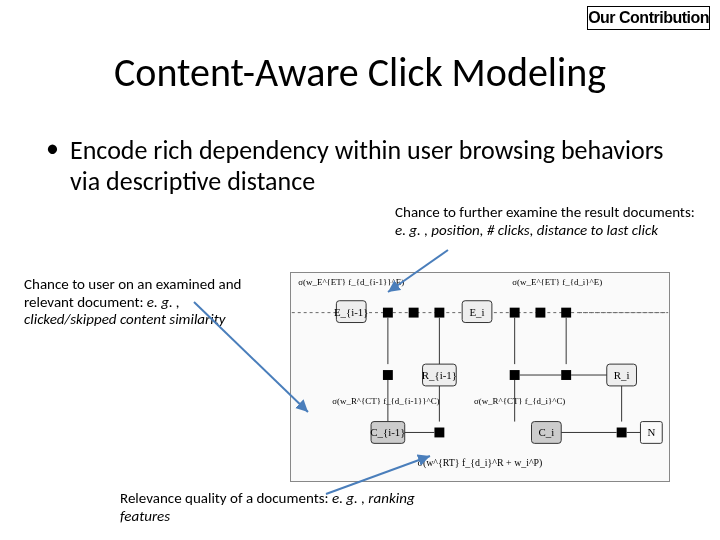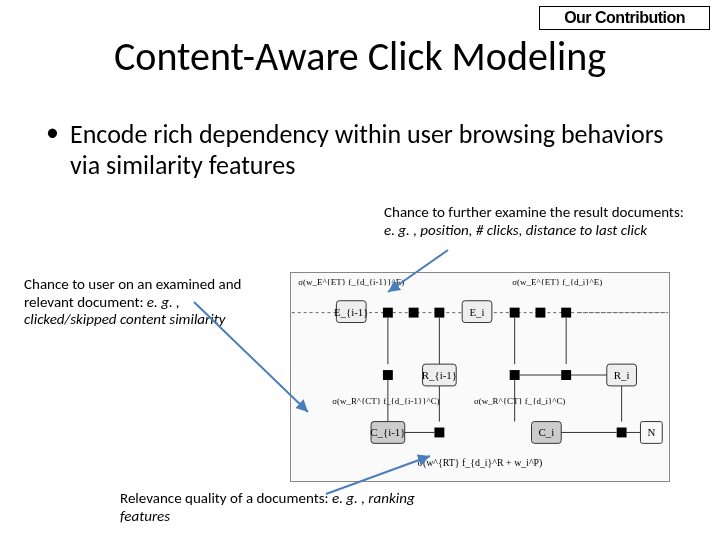--- a/index.html
+++ b/index.html
@@ -10,48 +10,48 @@
     font-family: Calibri, Arial, sans-serif;
     color: #000;
     position: relative;
     overflow: hidden;
   }
   .badge {
     position: absolute;
     top: 6px;
     right: 10px;
     border: 1px solid #000;
-    padding: 2px 24px;
+    padding: 2px 0;
     font-weight: 700;
     font-family: "Arial Black", Arial, sans-serif;
     font-size: 16px;
     letter-spacing: -0.5px;
     background: #fff;
   }
   .title {
     text-align: center;
     font-size: 40px;
     font-weight: 400;
-    margin-top: 32px;
+    margin-top: 48px;
   }
   .bullets {
     margin: 38px 46px 0 46px;
     font-size: 26px;
     line-height: 1.18;
   }
   .bullets li { list-style: none; position: relative; padding-left: 24px; }
   .bullets li::before { content: "•"; position: absolute; left: 0; top: -2px; }
   .ann {
     position: absolute;
     font-size: 15px;
     line-height: 1.18;
     color: #000;
   }
   .ann .em { font-style: italic; }
-  .ann-right { left: 384px; top: 204px; width: 300px; }
+  .ann-right { left: 395px; top: 204px; width: 300px; }
   .ann-left  { left: 24px;  top: 276px; width: 250px; }
   .ann-bottom{ left: 120px; top: 490px; width: 300px; }
 
   .diagram {
     position: absolute;
     left: 290px;
     top: 272px;
     width: 380px;
     height: 210px;
     border: 1px solid #888;
@@ -65,21 +65,21 @@
   }
 </style>
 </head>
 <body>
 
 <div class="badge">Our Contribution</div>
 
 <h1 class="title">Content-Aware Click Modeling</h1>
 
 <ul class="bullets">
-  <li>Encode rich dependency within user browsing behaviors via similarity features</li>
+  <li>Encode rich dependency within user browsing behaviors via descriptive distance</li>
 </ul>
 
 <div class="ann ann-right">
   <span>Chance to further examine the result documents: </span><span class="em">e. g. , position, # clicks, distance to last click</span>
 </div>
 
 <div class="ann ann-left">
   <span>Chance to user on an examined and relevant document: </span><span class="em">e. g. , clicked/skipped content similarity</span>
 </div>
 

